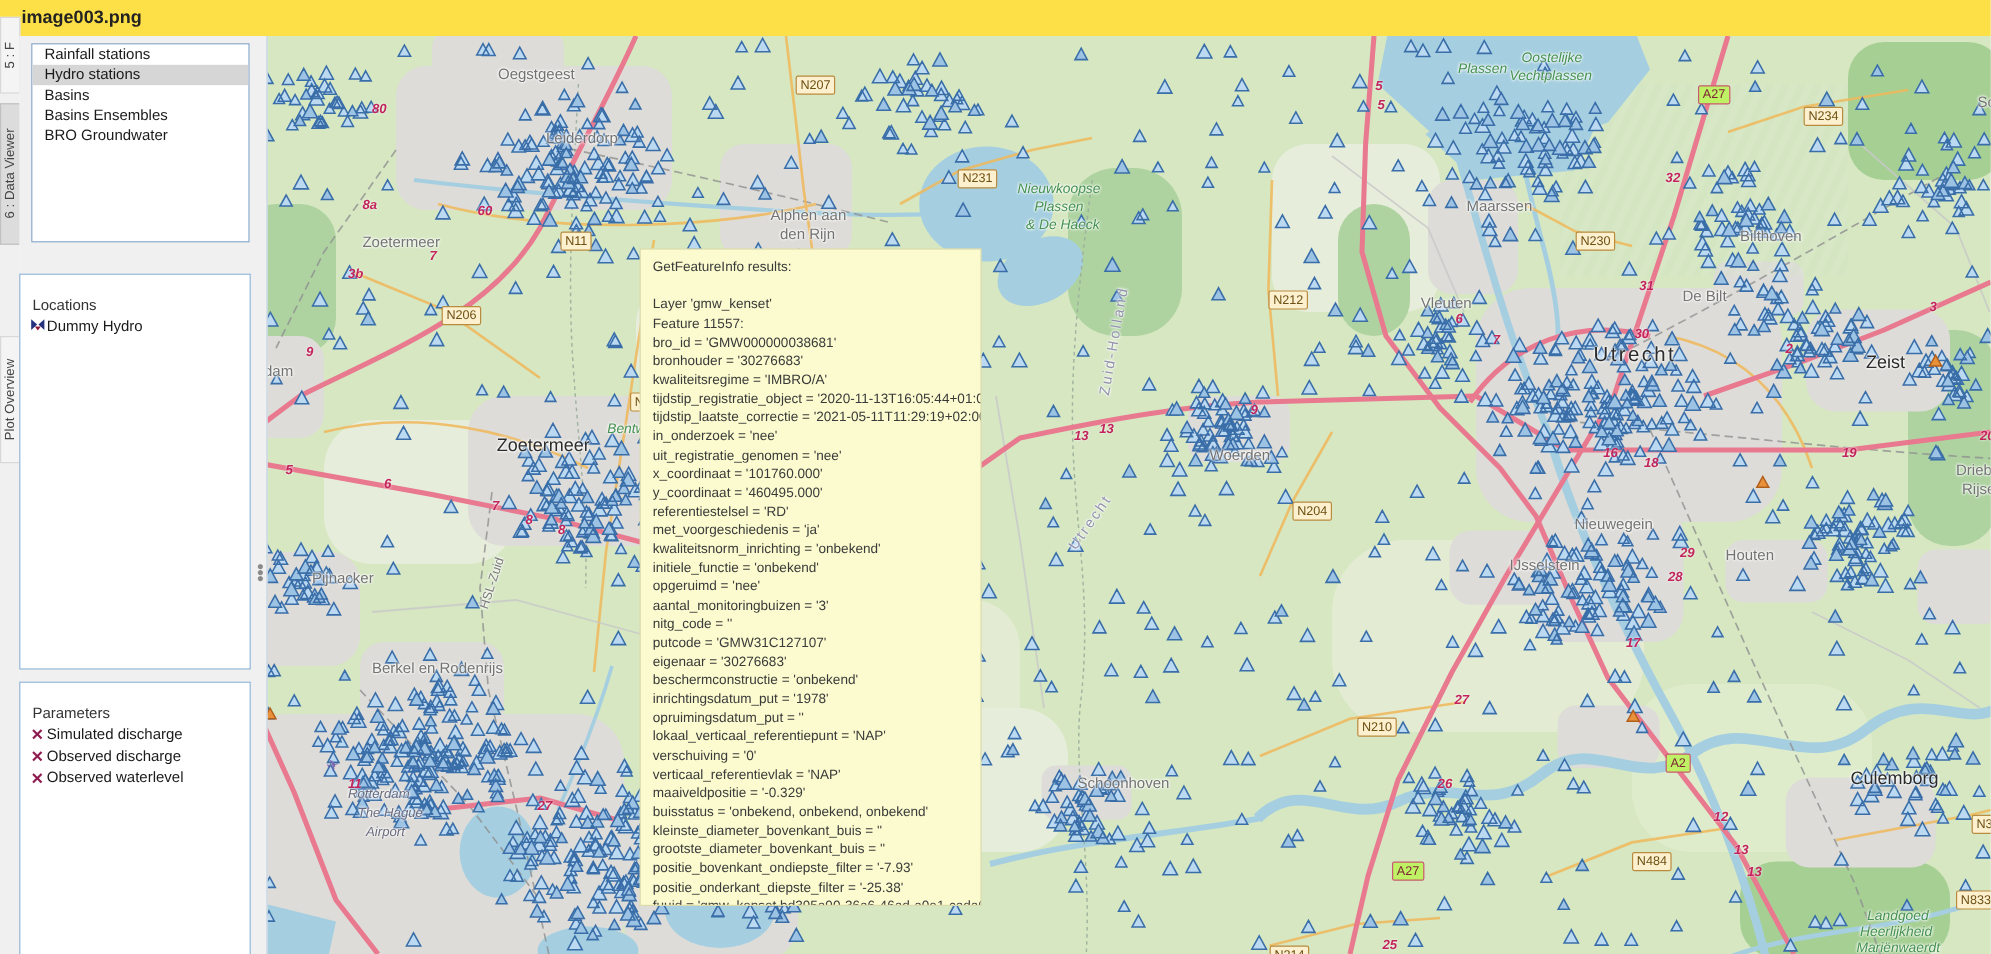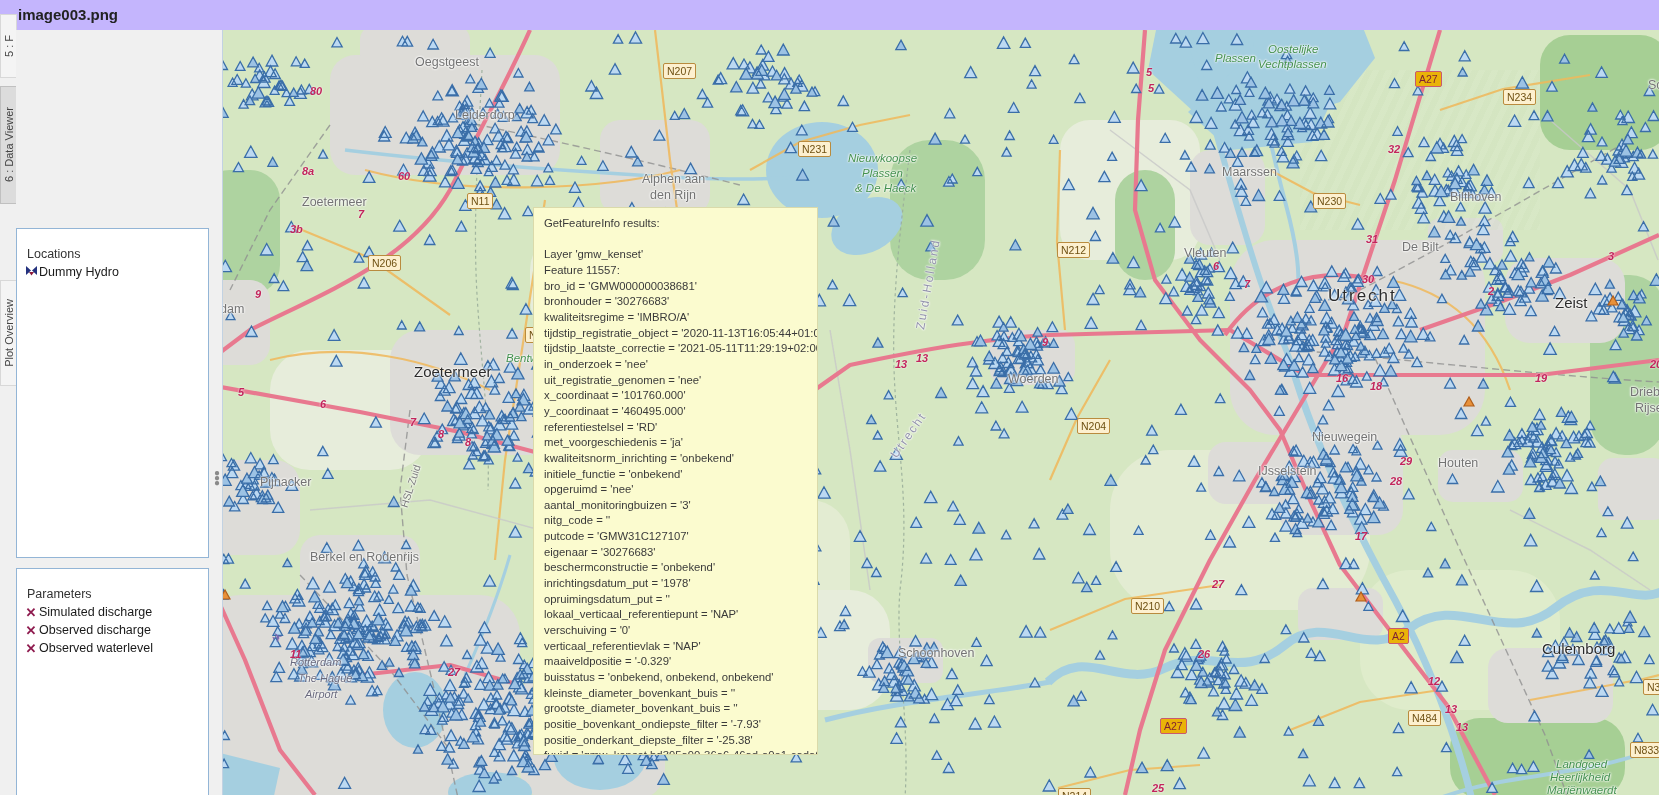--- a/index.html
+++ b/index.html
@@ -1,19 +1,19 @@
 <!DOCTYPE html>
 <html><head>
 <meta charset="utf-8">
 <style>
   html,body{margin:0;padding:0;}
   body{width:1659px;height:795px;overflow:hidden;background:#ffffff;
        font-family:"Liberation Sans", sans-serif;position:relative;}
   
-  #titlebar{position:absolute;left:0;top:0;width:100%;height:30px;background:#c4b5fd;}
+  #titlebar{position:absolute;left:0;top:0;width:100%;height:30px;background:#fde047;}
   #title{position:absolute;left:18px;top:6px;font-size:15px;font-weight:bold;color:#222;}
   
   #tabstrip{position:absolute;left:0;top:30px;width:16px;bottom:0;background:#f0f0f0;}
   .vtab{position:absolute;left:0;width:15px;background:#f4f4f4;border:1px solid #d8d8d8;
         display:flex;align-items:center;justify-content:center;overflow:hidden;cursor:pointer;}
   .vtab span{writing-mode:vertical-rl;transform:rotate(180deg);font-size:11px;color:#444;white-space:nowrap;}
   .vtab.sel{background:#dcdcdc;border-color:#c0c0c0;}
   
   #panelcol{position:absolute;left:16px;top:30px;width:194px;bottom:0;background:#f0f0f0;}
   #layersbox{position:absolute;left:10px;top:6px;width:180px;height:164px;background:#fff;
@@ -36,21 +36,21 @@
   .lbl-city-lg{font-size:17px;color:#2b2b2b;letter-spacing:2px;}
   .lbl-town{font-size:12.5px;color:#737373;text-align:center;}
   .lbl-suburb{font-size:11px;color:#6a6a7e;font-style:italic;}
   .lbl-nature{font-size:11.5px;color:#44914f;font-style:italic;}
   .lbl-boundary{font-size:12px;color:#9292ac;letter-spacing:2px;}
   .lbl-infra{font-size:10.5px;color:#7a7a7a;}
   .exitnum{position:absolute;font-size:11px;color:#c2255c;font-style:italic;font-weight:bold;
            text-shadow:0 0 2px #fff;}
   .badge{position:absolute;font-size:10.5px;padding:0 3px;border-radius:2px;line-height:14px;}
   .badge-p{background:#fdf0cf;border:1px solid #b98b3e;color:#6e5012;}
-  .badge-m{background:#eab308;border:1px solid #c9596f;color:#7c1f33;}
+  .badge-m{background:#bef264;border:1px solid #c9596f;color:#7c1f33;}
   #tooltip{position:absolute;left:323px;top:177px;width:285px;height:548px;
            background:#fbfbcf;border:1px solid rgba(120,120,60,0.25);
            padding:8px 0 8px 10px;box-sizing:border-box;overflow:hidden;z-index:30;}
   #tooltip div{font-size:11.3px;line-height:15.66px;color:#3a3a3a;white-space:nowrap;}
   #edge-strip{position:absolute;left:0;top:0;width:12px;height:765px;background:#f0f0f0;
               border-right:1px solid #c2d2e2;z-index:25;}
   #grip{position:absolute;left:4px;top:440px;color:#8a8a8a;font-size:10px;line-height:5px;z-index:26;cursor:col-resize;}
   .plane{position:absolute;font-size:13px;color:#7a6ab0;transform:rotate(-15deg);}
 </style>
 </head>
@@ -66,20 +66,27 @@
     </div>
     <div class="vtab sel" style="top: 56px; height: 116px;">
       <span>6 : Data Viewer</span>
     </div>
     <div class="vtab" style="top: 250px; height: 104px;">
       <span>Plot Overview</span>
     </div>
   </div>
 
 <div id="panelcol">
+  <div id="layersbox">
+      <div class="litem">Rainfall stations</div>
+      <div class="litem sel">Hydro stations</div>
+      <div class="litem">Basins</div>
+      <div class="litem">Basins Ensembles</div>
+      <div class="litem">BRO Groundwater</div>
+    </div>
 
   <div class="gbox" id="locbox" style="top:198px;height:328px;">
     <div class="ghead">Locations</div>
     <div id="locitems">
         <div class="grow">
           <span class="lic"><svg width="13" height="12">
               <path d="M1,1 L6,5.5 L1,10 Z" fill="#24327e"></path>
               <path d="M12,1 L7,5.5 L12,10 Z" fill="#24327e"></path>
               <path d="M4,7 L9,7 L6.5,10.5 Z" fill="#8b1a3a"></path>
             </svg></span>
@@ -277,21 +284,21 @@
       <span class="badge badge-p" style="left: 315px; top: 297px;">N209</span>
       <span class="badge badge-p" style="left: 847px; top: 212px;">N212</span>
       <span class="badge badge-p" style="left: 867px; top: 388px;">N204</span>
       <span class="badge badge-p" style="left: 1103px; top: 163px;">N230</span>
       <span class="badge badge-m" style="left: 1205px; top: 41px;">A27</span>
       <span class="badge badge-p" style="left: 1293px; top: 59px;">N234</span>
       <span class="badge badge-p" style="left: 921px; top: 568px;">N210</span>
       <span class="badge badge-m" style="left: 950px; top: 688px;">A27</span>
       <span class="badge badge-m" style="left: 1178px; top: 598px;">A2</span>
       <span class="badge badge-p" style="left: 1433px; top: 649px;">N320</span>
-      <span class="badge badge-p" style="left: 1150px; top: 680px; margin-left: 48px;">N484</span>
+      <span class="badge badge-p" style="left: 1150px; top: 680px;">N484</span>
       <span class="badge badge-p" style="left: 1420px; top: 712px;">N833</span>
       <span class="badge badge-p" style="left: 848px; top: 758px;">N214</span>
       <span class="exitnum" style="left: 28px; top: 356px;">5</span>
       <span class="exitnum" style="left: 110px; top: 368px;">6</span>
       <span class="exitnum" style="left: 200px; top: 386px;">7</span>
       <span class="exitnum" style="left: 228px; top: 398px;">8</span>
       <span class="exitnum" style="left: 255px; top: 406px;">8</span>
       <span class="exitnum" style="left: 100px; top: 55px;">80</span>
       <span class="exitnum" style="left: 92px; top: 135px;">8a</span>
       <span class="exitnum" style="left: 80px; top: 193px;">3b</span>

